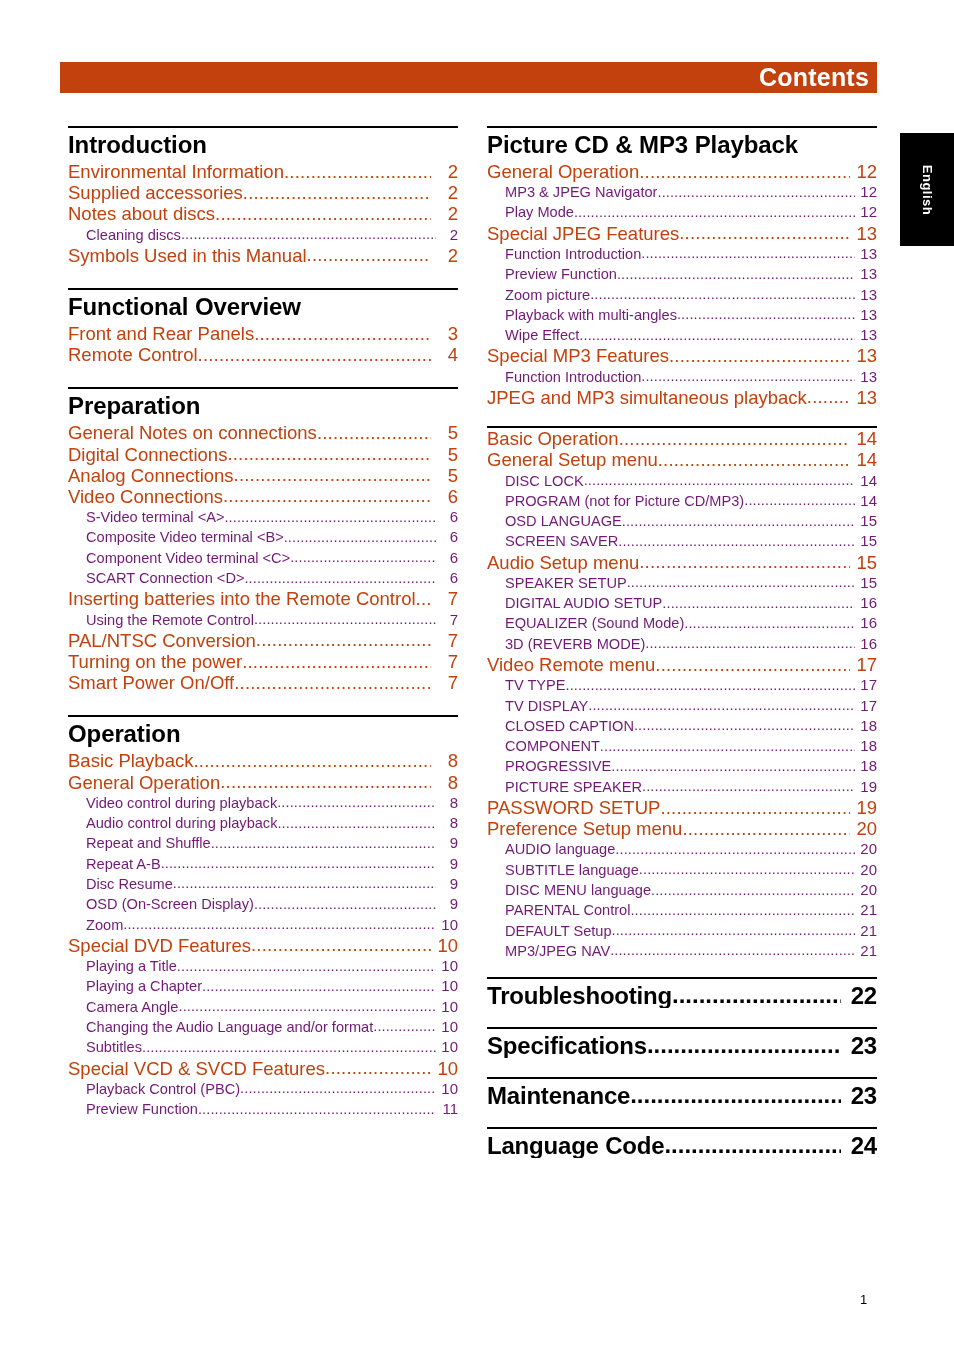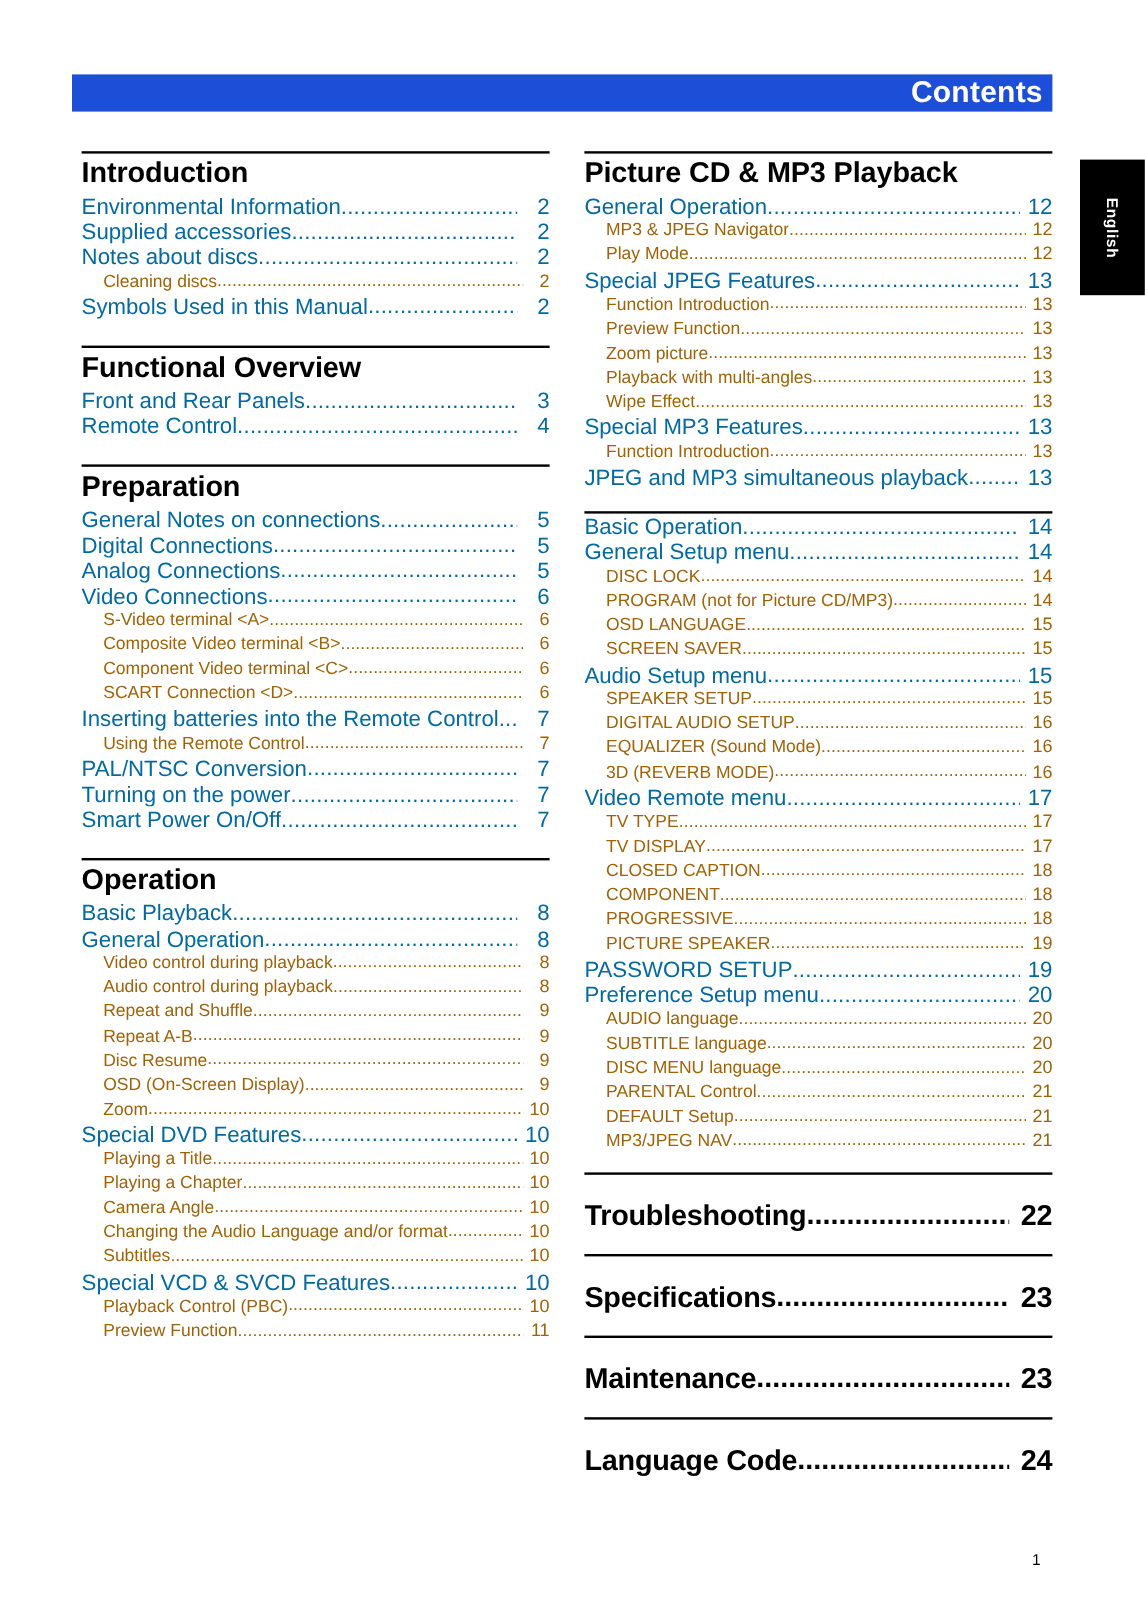--- a/index.html
+++ b/index.html
@@ -16,21 +16,21 @@
     overflow: hidden;
   }
 
   
   .header-bar {
     position: absolute;
     left: 60px;
     top: 62px;
     width: 817px;
     height: 31px;
-    background: #1d4ed8;
+    background: #c2410c;
     display: flex;
     align-items: center;
     justify-content: flex-end;
   }
   .header-title {
     color: #ffffff;
     font-size: 25px;
     font-weight: bold;
     letter-spacing: 0.2px;
     padding-right: 8px;
@@ -113,39 +113,39 @@
   .entry-page {
     flex: 0 0 auto;
     text-align: right;
   }
 
   
   .entry.lvl1 {
     font-size: 18.5px;
     line-height: 21.2px;
     height: 21.2px;
-    color: #0369a1;
+    color: #c2410c;
   }
   .entry.lvl1 .leader {
     font-size: 18.5px;
     letter-spacing: 0.2px;
     position: relative;
     top: -0.5px;
   }
   .entry.lvl1 .entry-page {
     min-width: 24px;
     padding-left: 3px;
   }
 
   
   .entry.lvl2 {
     font-size: 14.6px;
     line-height: 20.3px;
     height: 20.3px;
-    color: #a16207;
+    color: #701a75;
     padding-left: 18px;
     box-sizing: border-box;
   }
   .entry.lvl2 .leader {
     font-size: 14.6px;
     letter-spacing: 0.1px;
     position: relative;
     top: -0.5px;
   }
   .entry.lvl2 .entry-page {
@@ -156,21 +156,21 @@
 
   
   .bigentry {
     display: flex;
     align-items: baseline;
     width: 100%;
     white-space: nowrap;
     font-size: 24px;
     font-weight: bold;
     line-height: 1.0;
-    padding-top: 23px;
+    padding-top: 5px;
     padding-bottom: 6px;
     letter-spacing: -0.2px;
   }
   .bigentry .entry-label { flex: 0 0 auto; }
   .bigentry .leader {
     flex: 1 1 auto;
     overflow: hidden;
     font-size: 24px;
     position: relative;
     top: -1px;

